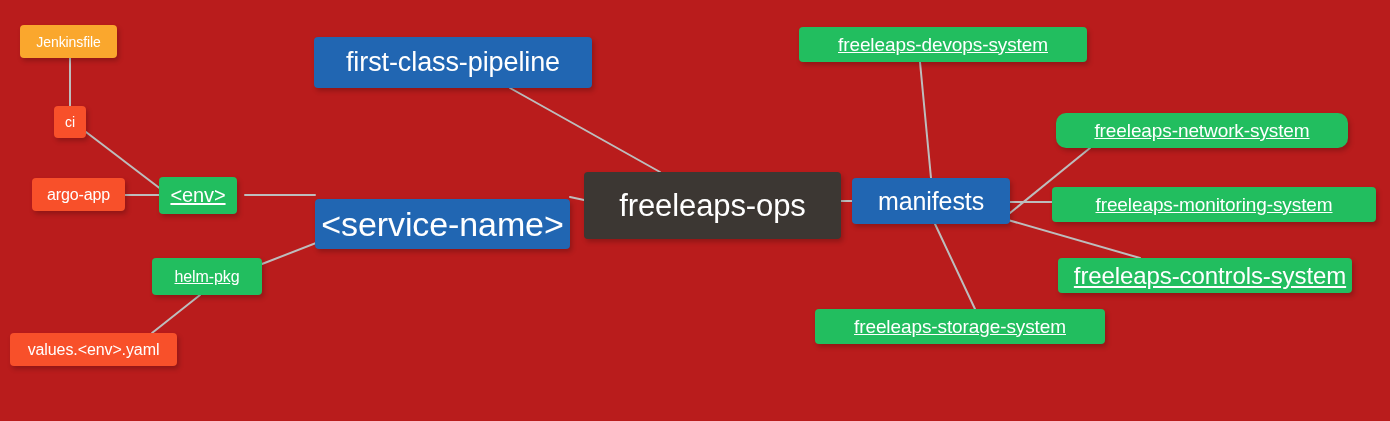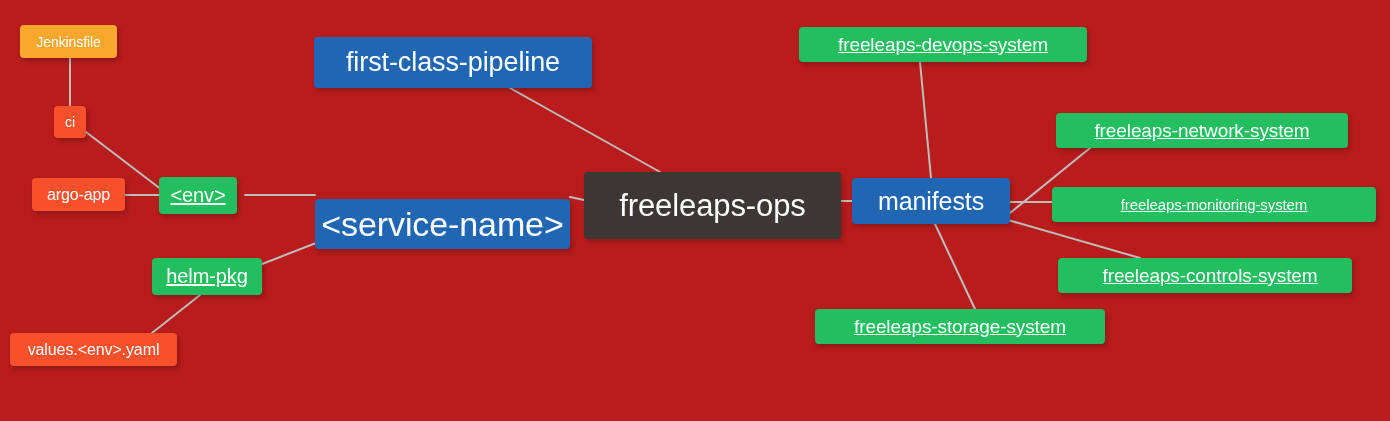--- a/index.html
+++ b/index.html
@@ -69,47 +69,47 @@
       </div>
       <div class="node n-red" style="left: 54px; top: 106px; width: 32px; height: 32px; font-size: 14px;">
         <span>ci</span>
       </div>
       <div class="node n-red" style="left: 32px; top: 178px; width: 93px; height: 33px; font-size: 16px;">
         <span>argo-app</span>
       </div>
       <div class="node n-green" style="left: 159px; top: 177px; width: 78px; height: 37px; font-size: 20px;">
         <span>&lt;env&gt;</span>
       </div>
-      <div class="node n-green" style="left: 152px; top: 258px; width: 110px; height: 37px; font-size: 20px;">
+      <div class="node n-green" style="left: 152px; top: 258px; width: 110px; height: 37px; font-size: 16px;">
         <span>helm-pkg</span>
       </div>
       <div class="node n-red" style="left: 10px; top: 333px; width: 167px; height: 33px; font-size: 16px;">
         <span>values.&lt;env&gt;.yaml</span>
       </div>
       <div class="node n-blue" style="left: 314px; top: 37px; width: 278px; height: 51px; font-size: 27px;">
         <span>first-class-pipeline</span>
       </div>
       <div class="node n-blue" style="left: 315px; top: 172px; width: 255px; height: 50px; font-size: 34px; margin-top: 27px;">
         <span>&lt;service-name&gt;</span>
       </div>
       <div class="node n-root" style="left: 584px; top: 172px; width: 257px; height: 67px; font-size: 31px;">
         <span>freeleaps-ops</span>
       </div>
       <div class="node n-blue" style="left: 852px; top: 178px; width: 158px; height: 46px; font-size: 25px;">
         <span>manifests</span>
       </div>
       <div class="node n-green" style="left: 799px; top: 27px; width: 288px; height: 35px; font-size: 19px;">
         <span>freeleaps-devops-system</span>
       </div>
-      <div class="node n-green" style="left: 1056px; top: 113px; width: 292px; height: 35px; font-size: 19px;">
+      <div class="node n-green" style="left: 1056px; top: 113px; width: 292px; height: 35px; font-size: 19px; border-radius: 10px;">
         <span>freeleaps-network-system</span>
       </div>
-      <div class="node n-green" style="left: 1052px; top: 187px; width: 324px; height: 35px; font-size: 15px;">
+      <div class="node n-green" style="left: 1052px; top: 187px; width: 324px; height: 35px; font-size: 19px;">
         <span>freeleaps-monitoring-system</span>
       </div>
-      <div class="node n-green" style="left: 1058px; top: 258px; width: 294px; height: 35px; font-size: 19px; padding-left: 10px;">
+      <div class="node n-green" style="left: 1058px; top: 258px; width: 294px; height: 35px; font-size: 24px; padding-left: 10px;">
         <span>freeleaps-controls-system</span>
       </div>
       <div class="node n-green" style="left: 815px; top: 309px; width: 290px; height: 35px; font-size: 19px;">
         <span>freeleaps-storage-system</span>
       </div>
     </div>
 </div>
 
 </body></html>

